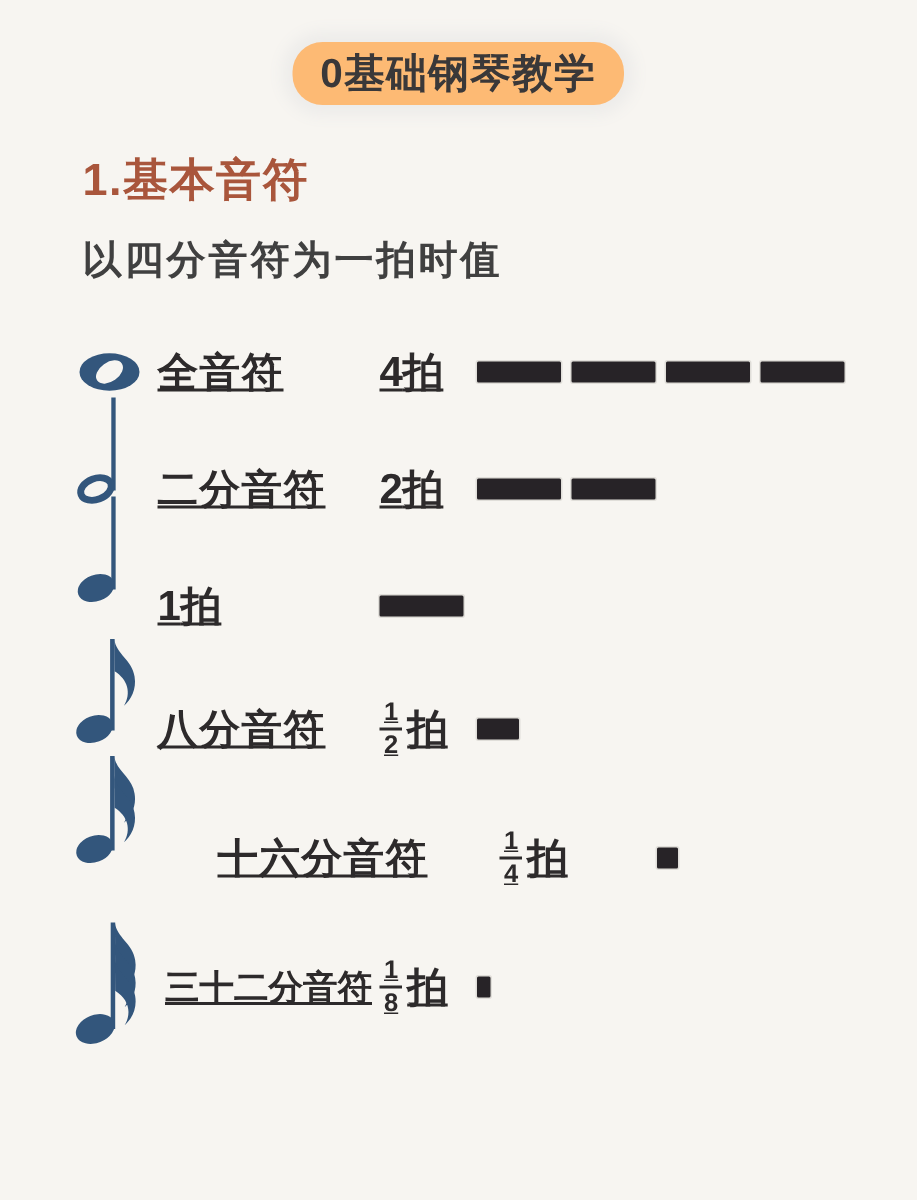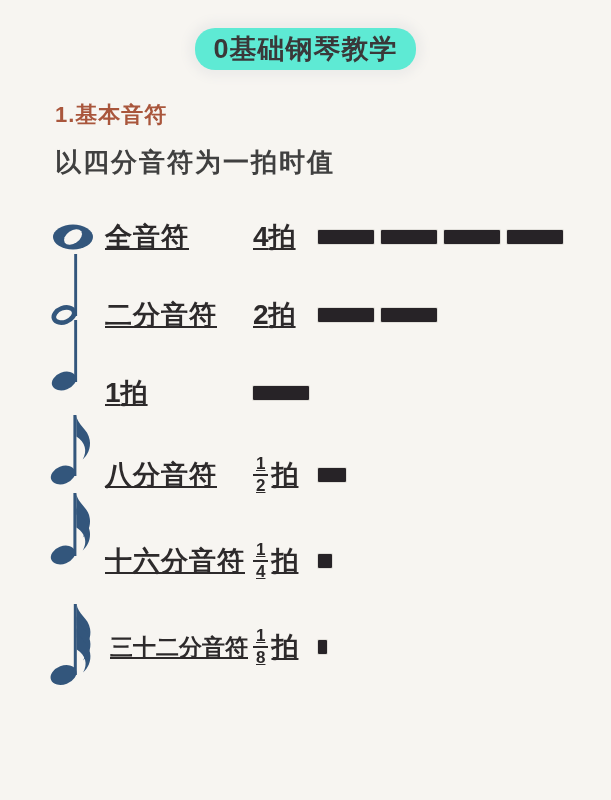--- a/index.html
+++ b/index.html
@@ -7,47 +7,47 @@
     width:611px;height:800px;
     background:#f7f5f1;
     font-family:"Liberation Sans","DejaVu Sans",sans-serif;
     color:#2d2a2b;
     overflow:hidden;
   }
   .page{width:611px;height:800px;position:relative;padding:28px 0 0 48px;box-sizing:border-box;}
   .header{width:515px;text-align:center;}
   .badge{
     display:inline-block;
-    background:#5eead4;
+    background:#fdba74;
     border-radius:20px;
     padding:3px 18px;
     box-shadow:0 0 10px 7px #edecea;
     font-size:27px;font-weight:800;color:#3a3839;letter-spacing:1px;
   }
   .title{
     margin-top:13px;
     font-size:41px;font-weight:900;color:#3a5a7d;letter-spacing:4px;
   }
   .section-heading{
     margin:30px 0 0 7px;
-    font-size:22px;font-weight:800;color:#a9563c;letter-spacing:1px;
+    font-size:30px;font-weight:800;color:#a9563c;letter-spacing:1px;
   }
   .subtitle{
     margin:15px 0 0 7px;
     font-size:26px;font-weight:800;color:#404040;letter-spacing:2px;
   }
   .rows{margin-top:18px;text-decoration:underline;}
   .row{
     display:grid;
     grid-template-columns:57px 148px 65px 1fr;
     align-items:center;
     height:78px;
   }
   .row:nth-child(4){height:86px;}
-  .row:nth-child(5){height:85px;}
+  .row:nth-child(5){height:85px;gap:40px;}
   .row:nth-child(6){height:88px;}
   .icon-cell{position:relative;height:100%;}
   .icon-cell svg{position:absolute;left:2px;top:50%;overflow:visible;}
   .label{font-size:27px;font-weight:800;letter-spacing:1px;}
   .label.small{font-size:23px;letter-spacing:0;text-align:center;}
   .beat{display:flex;align-items:center;font-weight:800;}
   .beat-num{font-size:28px;font-weight:800;}
   .beat-suffix{font-size:27px;font-weight:800;}
   .frac{
     display:inline-flex;flex-direction:column;align-items:center;

